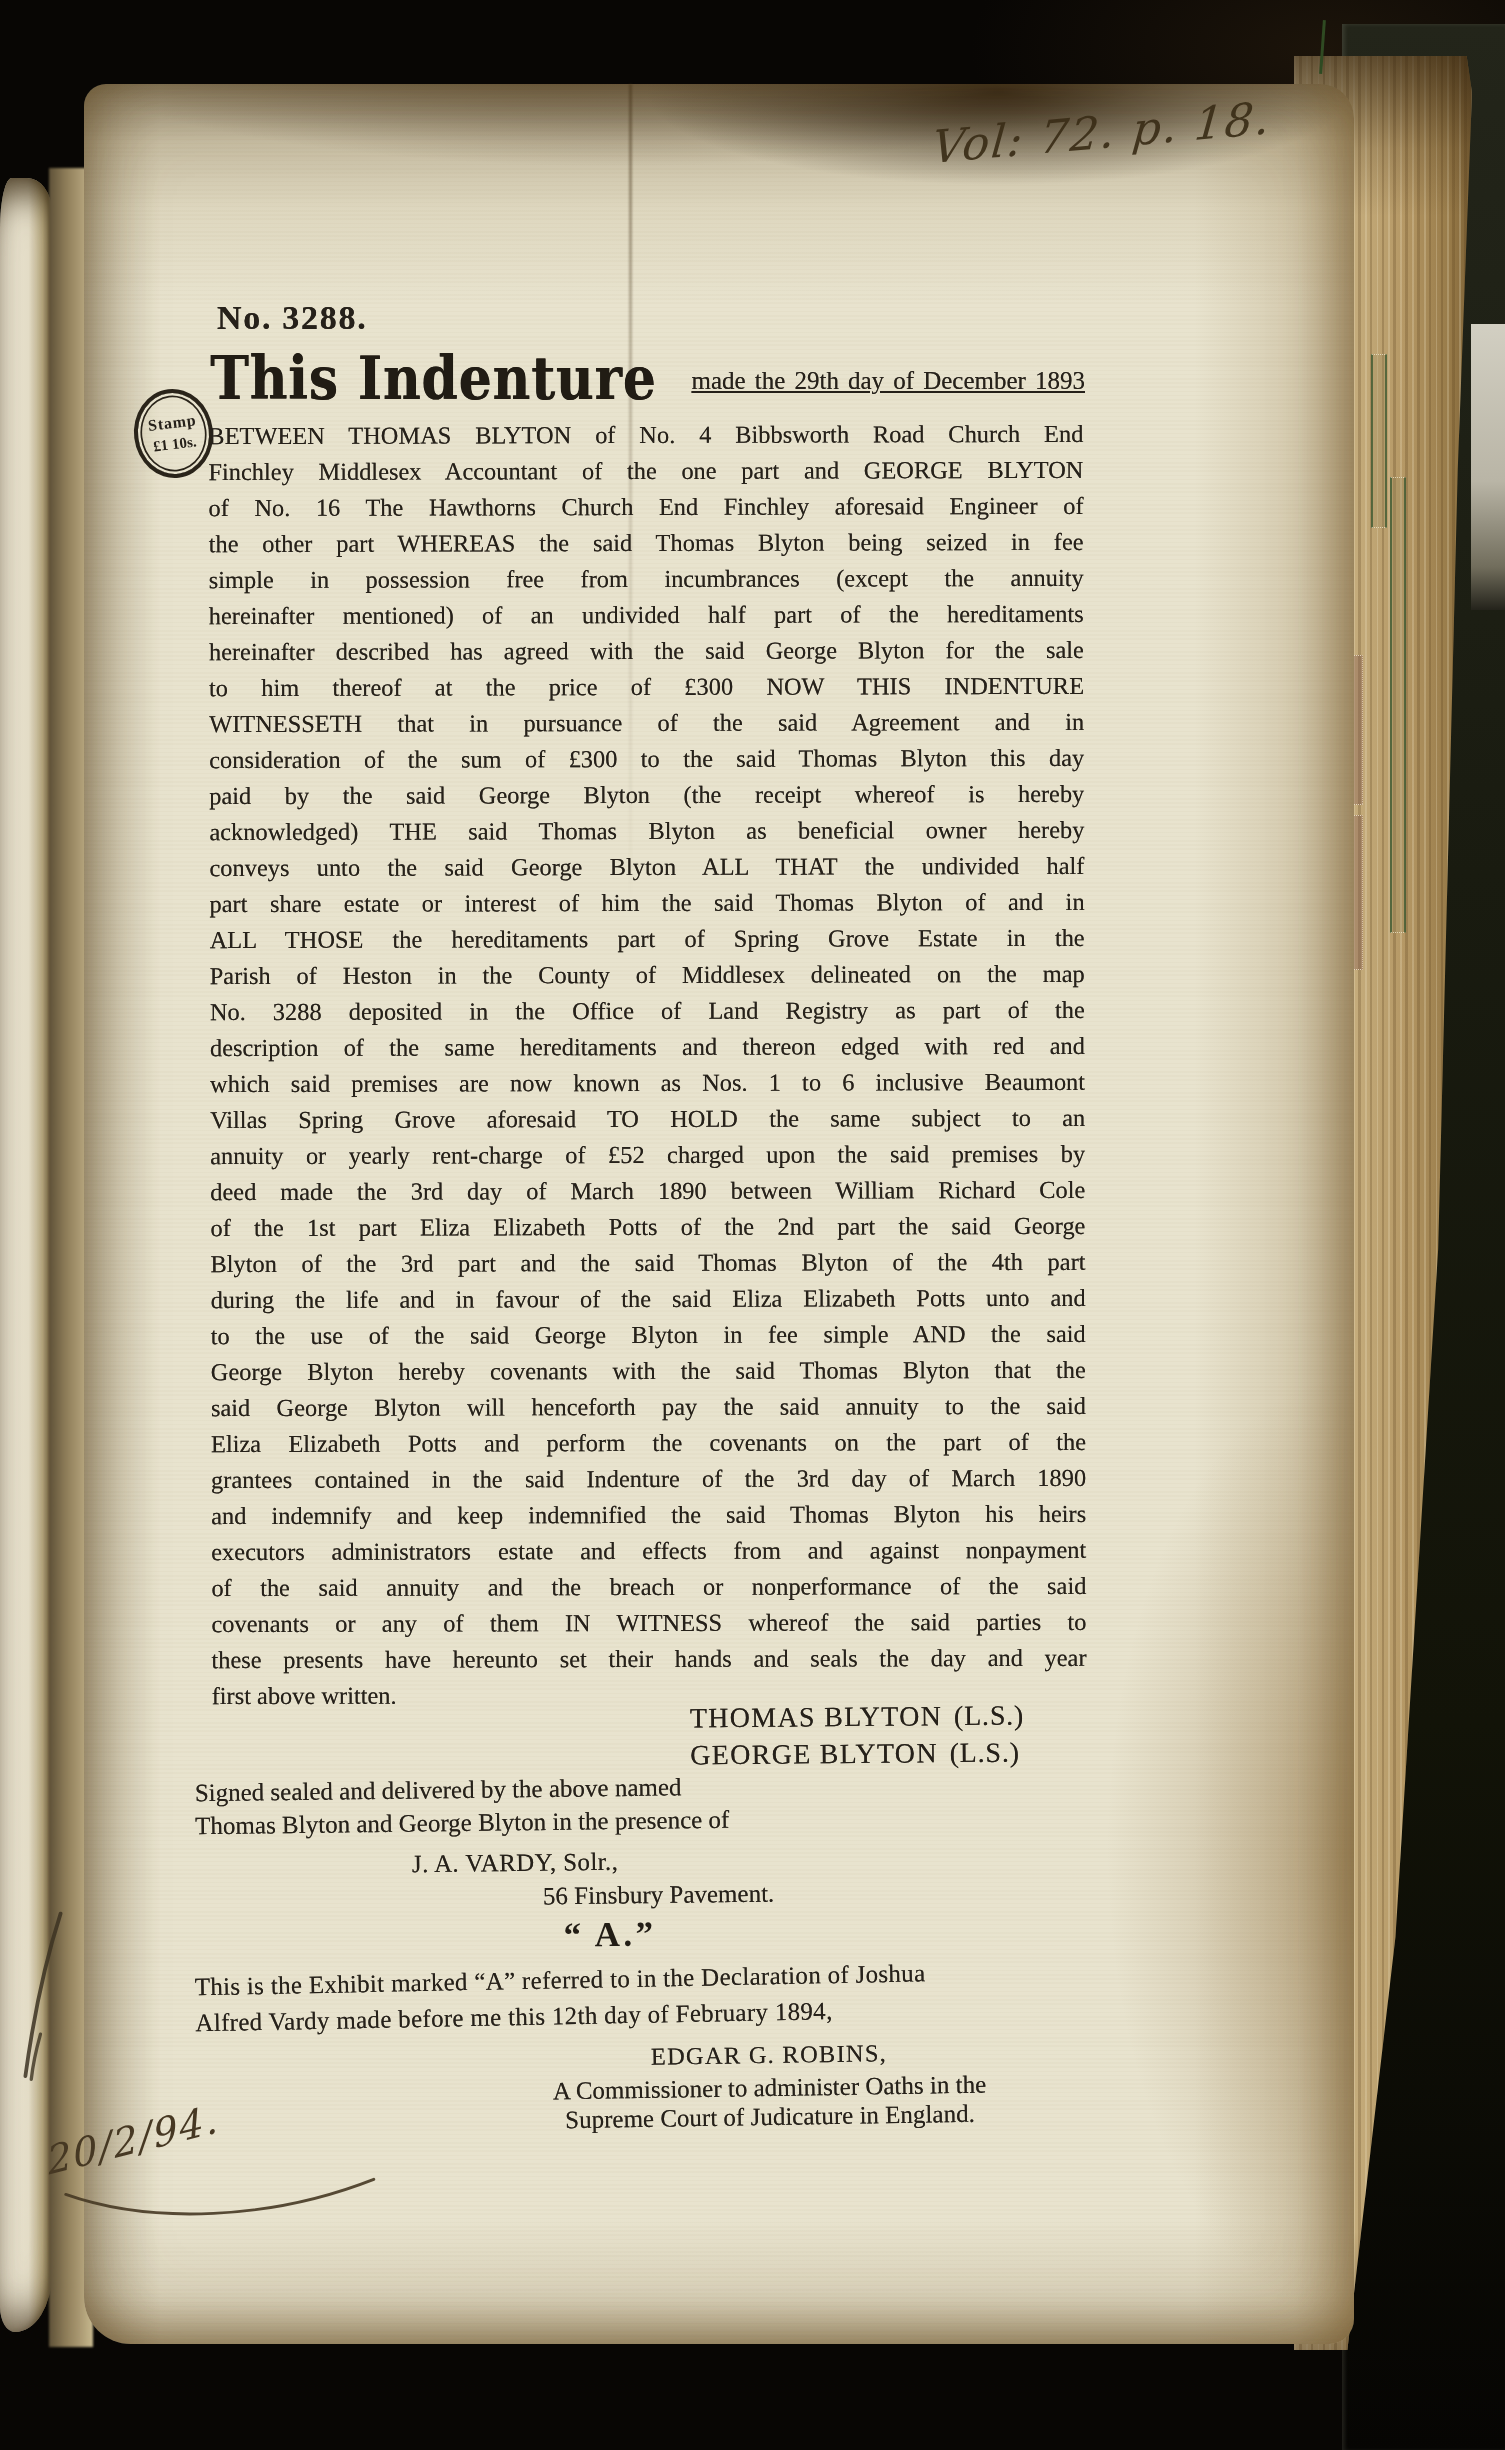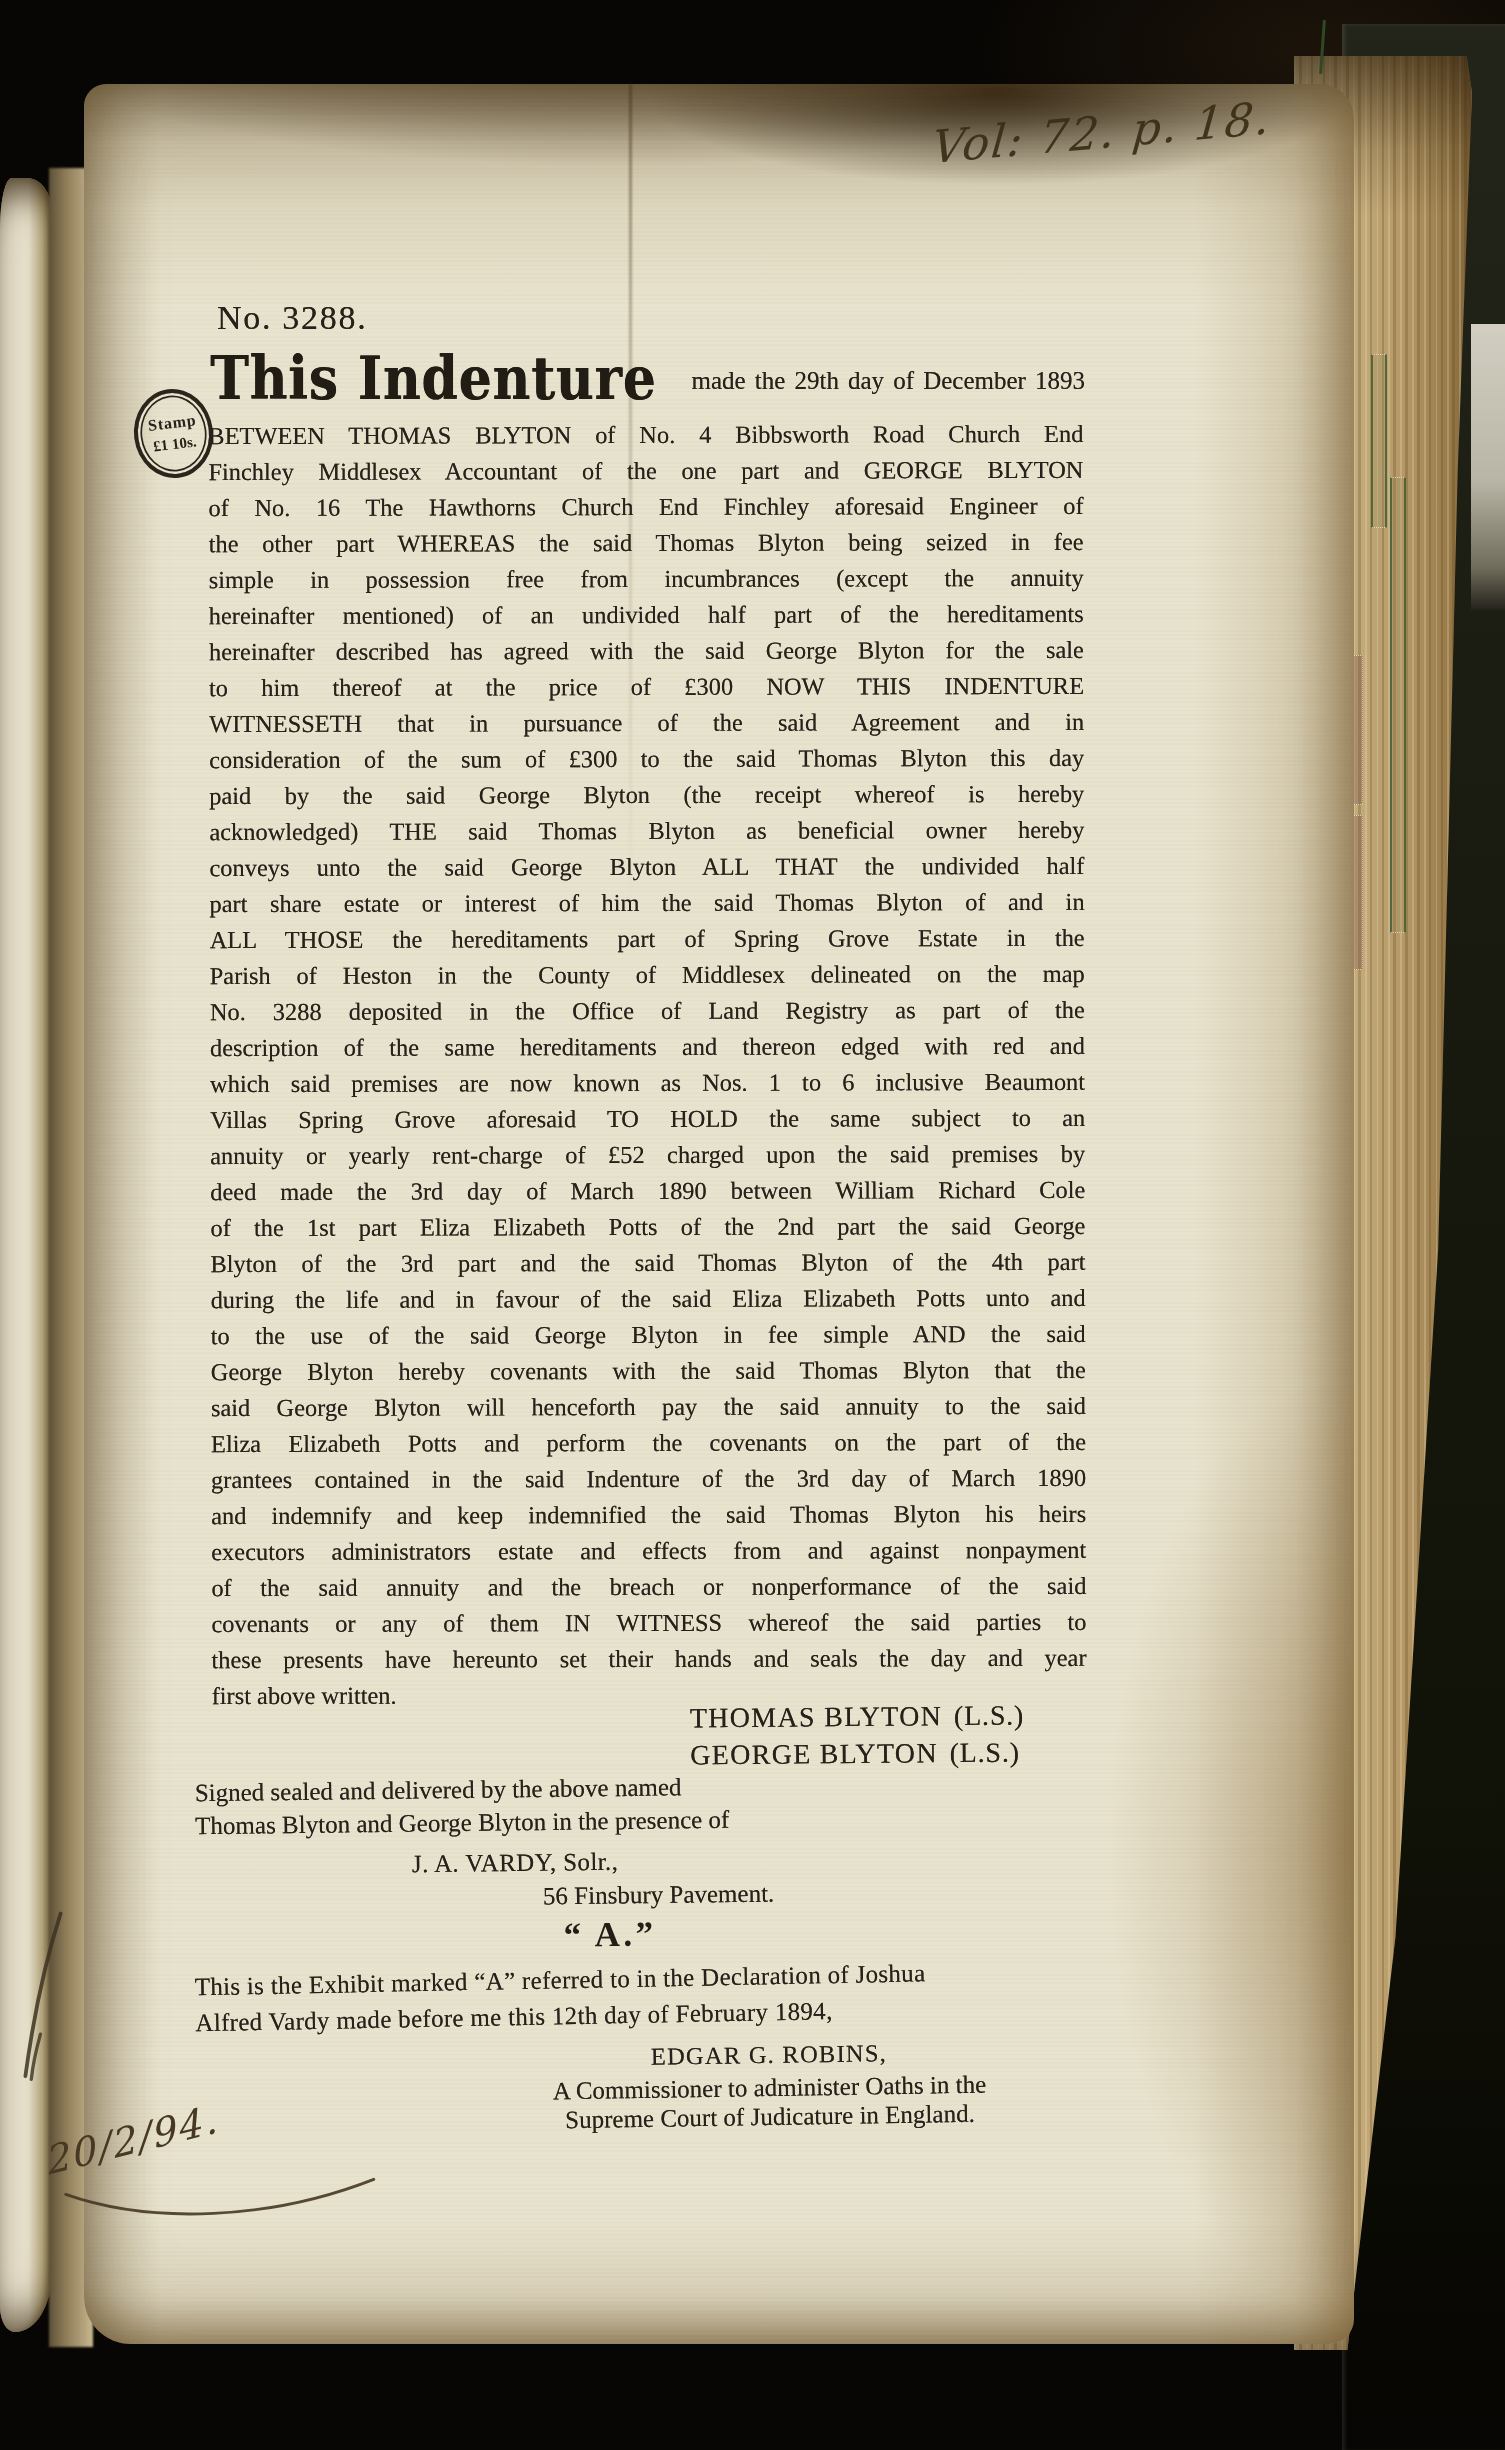--- a/index.html
+++ b/index.html
@@ -102,21 +102,21 @@
     position:absolute; left:45px; top:2117px; white-space:nowrap;
     font-family:"DejaVu Serif", serif; font-style:italic;
     font-size:39px; letter-spacing:1.7px; color:#463823;
     transform:rotate(-14deg) skewX(-8deg); z-index:7;
   }
   .swoosh, .margin-marks { position:absolute; z-index:7; }
 
   
   .doc-number {
     position:absolute; left:133px; top:215px;
-    font-size:34px; font-weight:normal; letter-spacing:1.7px;
+    font-size:34px; font-weight:bold; letter-spacing:1.7px;
     text-shadow:0 0 0.5px rgba(38,33,26,.8);
     text-align:center;
   }
   .stamp {
     position:absolute; left:50px; top:305px; width:79px; height:89px;
     border:4.2px solid #2a241a; border-radius:50%;
     box-shadow:inset 0 0 0 2.5px #e8e3ce, inset 0 0 0 4.2px #2a241a;
     transform:rotate(-7deg);
     display:flex; flex-direction:column; align-items:center; justify-content:center;
     box-sizing:border-box;
@@ -128,20 +128,21 @@
   .blackletter {
     font-family:"DejaVu Serif", serif; font-weight:bold; white-space:nowrap;
     font-size:52px; letter-spacing:0.8px; color:#211c14;
     transform:scaleY(1.14); transform-origin:50% 78%;
     text-shadow:0.4px 0 0 #211c14;
   }
   .opening-rest {
     flex:1; margin-left:35px; font-size:25px;
     text-align:justify; text-align-last:justify;
     text-shadow:0 0 0.5px rgba(38,33,26,.7);
+    text-decoration:underline;
   }
 
   .body-block {
     position:absolute; left:126px; top:333px; width:875px;
     font-size:24.4px; line-height:36px;
     text-shadow:0 0 0.5px rgba(38,33,26,.7);
     transform:rotate(-.15deg);
   }
   .body-line { text-align:justify; text-align-last:justify; text-justify:inter-word; height:36px; overflow:visible; }
   .body-line:last-child { text-align-last:left; }

